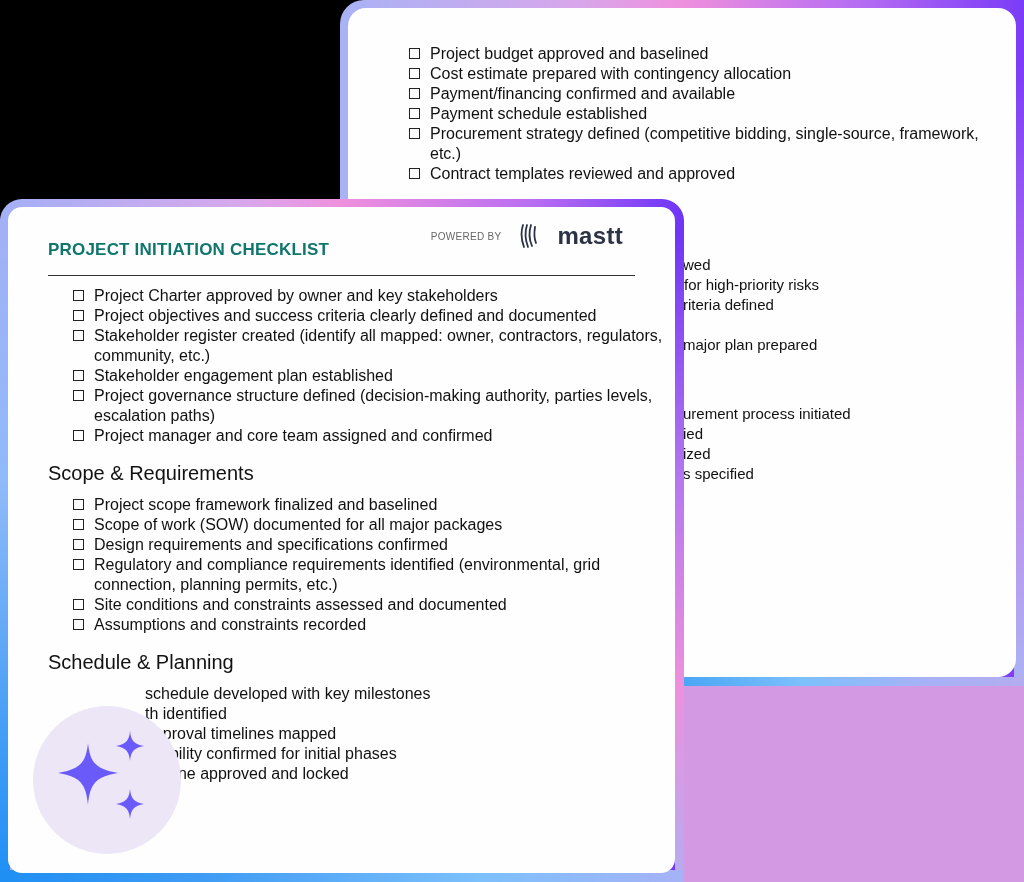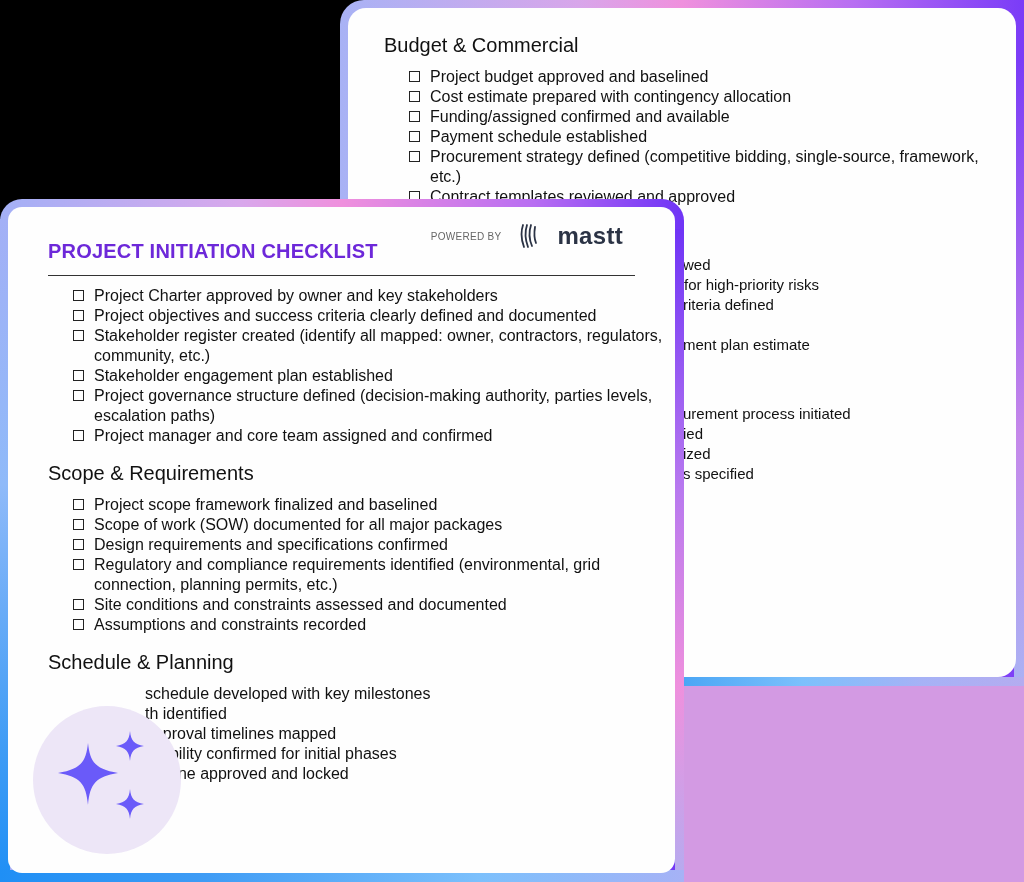--- a/index.html
+++ b/index.html
@@ -57,21 +57,21 @@
   }
   .front-card {
     position: absolute; left: 8px; top: 207px; width: 667px; height: 666px;
     background: #fefefe; border-radius: 14px;
     box-sizing: border-box; padding: 0 0 0 40px;
     z-index: 4;
   }
   .doc-header { position: relative; height: 68px; width: 587px; border-bottom: 1.5px solid #333; }
   .doc-title {
     position: absolute; left: 0; top: 33px;
-    font-weight: bold; font-size: 20px; letter-spacing: 0.2px; color: #6d28d9;
+    font-weight: bold; font-size: 17px; letter-spacing: 0.2px; color: #0f766e;
   }
   .powered {
     position: absolute; right: 12px; top: 16px; display: flex; align-items: center; gap: 19px;
   }
   .powered-label { font-size: 10px; color: #666; letter-spacing: 0.3px; }
   .logo-mark { width: 18px; height: 26px; display: inline-block; }
   .logo-text { font-size: 24px; font-weight: bold; color: #2b3345; letter-spacing: 0.3px; line-height: 1; }
   .section-title { font-size: 20px; color: #111; margin: 0; font-weight: normal; }
   .front-card .section-title { margin-top: 16px; }
   .front-card .section-title.first { margin-top: 17px; }
@@ -92,52 +92,51 @@
   }
 </style>
 </head>
 <body>
 
 <div class="bg-purple"></div>
 
 <div class="back-frame"></div>
 <div class="back-frame-bottom"></div>
 <div class="back-card">
-  <h2 class="section-title">Budget &amp; Commercial</h2>
   <ul class="checklist">
     <li>
         <span class="box"></span>
         <span>Project budget approved and baselined</span>
       </li>
     <li>
         <span class="box"></span>
         <span>Cost estimate prepared with contingency allocation</span>
       </li>
     <li>
         <span class="box"></span>
-        <span>Funding/assigned confirmed and available</span>
+        <span>Payment/financing confirmed and available</span>
       </li>
     <li>
         <span class="box"></span>
         <span>Payment schedule established</span>
       </li>
     <li>
         <span class="box"></span>
         <span>Procurement strategy defined (competitive bidding, single-source, framework, etc.)</span>
       </li>
     <li>
         <span class="box"></span>
         <span>Contract templates reviewed and approved</span>
       </li>
   </ul>
   <div class="back-fragments">
     <span class="frag" style="left:335px;top:247px">wed</span>
     <span class="frag" style="left:336px;top:267px">for high-priority risks</span>
     <span class="frag" style="left:335px;top:287px">riteria defined</span>
-    <span class="frag" style="left:335px;top:327px">ment plan estimate</span>
+    <span class="frag" style="left:335px;top:327px">major plan prepared</span>
     <span class="frag" style="left:335px;top:396px">urement process initiated</span>
     <span class="frag" style="left:335px;top:416px">ied</span>
     <span class="frag" style="left:335px;top:436px">ized</span>
     <span class="frag" style="left:335px;top:456px">s specified</span>
   </div>
 </div>
 
 <div class="front-frame">
   <div class="left-edge"></div>
   <div class="right-edge"></div>

